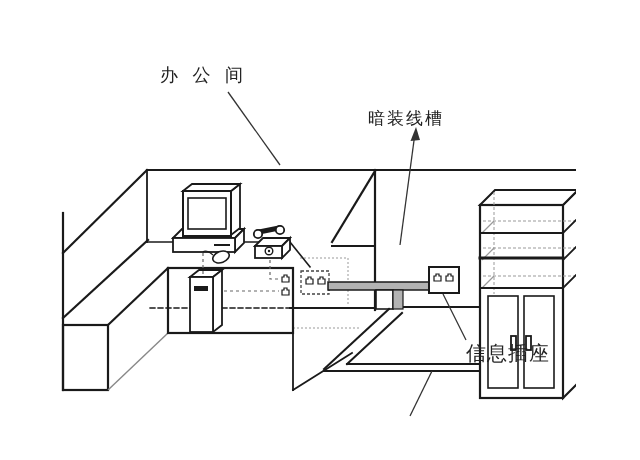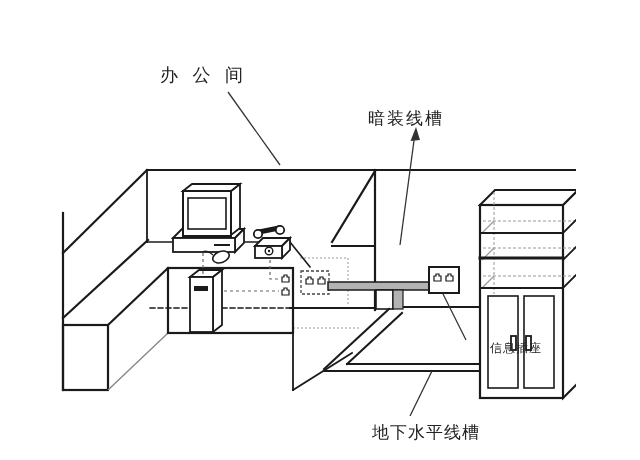--- a/index.html
+++ b/index.html
@@ -15,21 +15,21 @@
   .wf{stroke:var(--line);fill:#ffffff;}
   .hid{stroke:var(--hidden);fill:none;}
   .gray{fill:var(--trough);stroke:var(--line);}
   .dk{fill:var(--line);stroke:none;}
   .lbl{
     position:absolute; color:var(--text); font-size:17px; line-height:1.1;
     white-space:nowrap; user-select:none;
   }
   .lbl-office{left:160px;top:66px;font-size:18px;letter-spacing:5px;}
   .lbl-concealed{left:368px;top:102px;letter-spacing:2px;margin-top:8px;}
-  .lbl-outlet{left:466px;top:342px;font-size:12px;letter-spacing:1px;margin-left:24px;}
+  .lbl-outlet{left:466px;top:342px;font-size:20px;letter-spacing:1px;}
   .lbl-underground{left:372px;top:424px;letter-spacing:1px;}
 </style>
 </head>
 <body>
 
 <div class="stage">
 
 <svg width="640" height="460" viewBox="0 0 640 460">
   <defs>
     <g id="plug">
@@ -167,14 +167,13 @@
     <line x1="400" y1="245" x2="415" y2="133" stroke="#333" stroke-width="1.3"></line>
     <polygon points="416,127 410.5,141 420,140" fill="#333"></polygon>
     <line x1="443" y1="294" x2="466" y2="340" stroke="#333" stroke-width="1.3"></line>
     <line x1="432" y1="371" x2="410" y2="416" stroke="#333" stroke-width="1.3"></line>
   </g>
 </svg>
 
   <div class="lbl lbl-office">办 公 间</div>
   <div class="lbl lbl-concealed">暗装线槽</div>
   <div class="lbl lbl-outlet">信息插座</div>
-  <div class="lbl lbl-underground">地下水平线槽</div>
 </div>
 
 </body></html>

